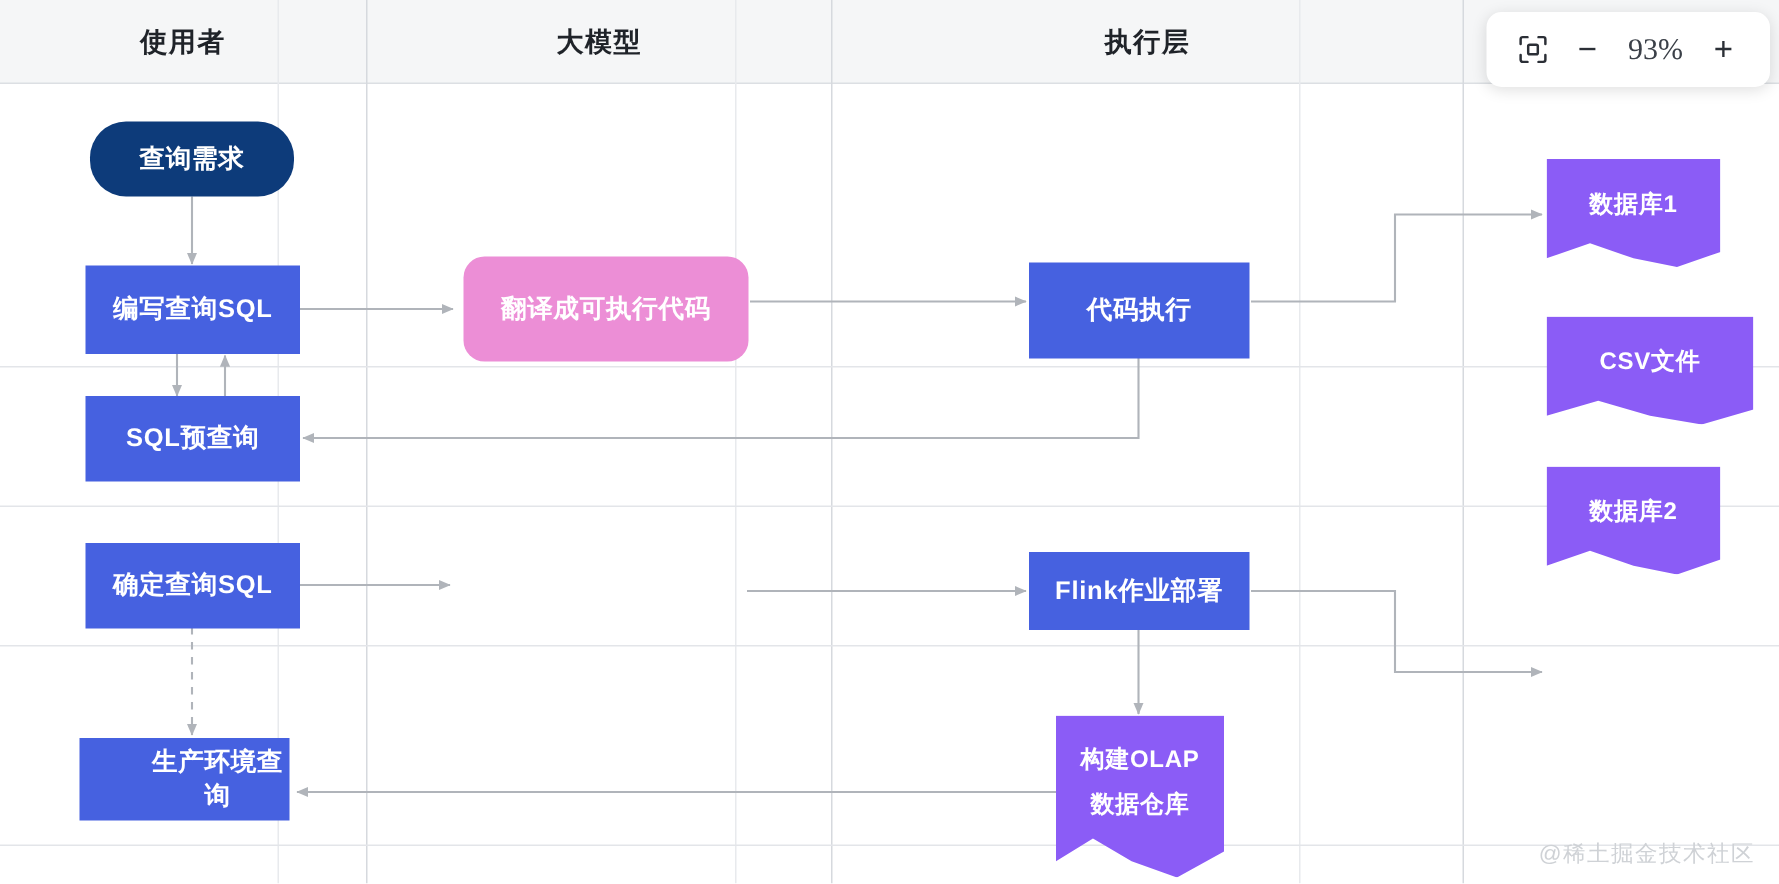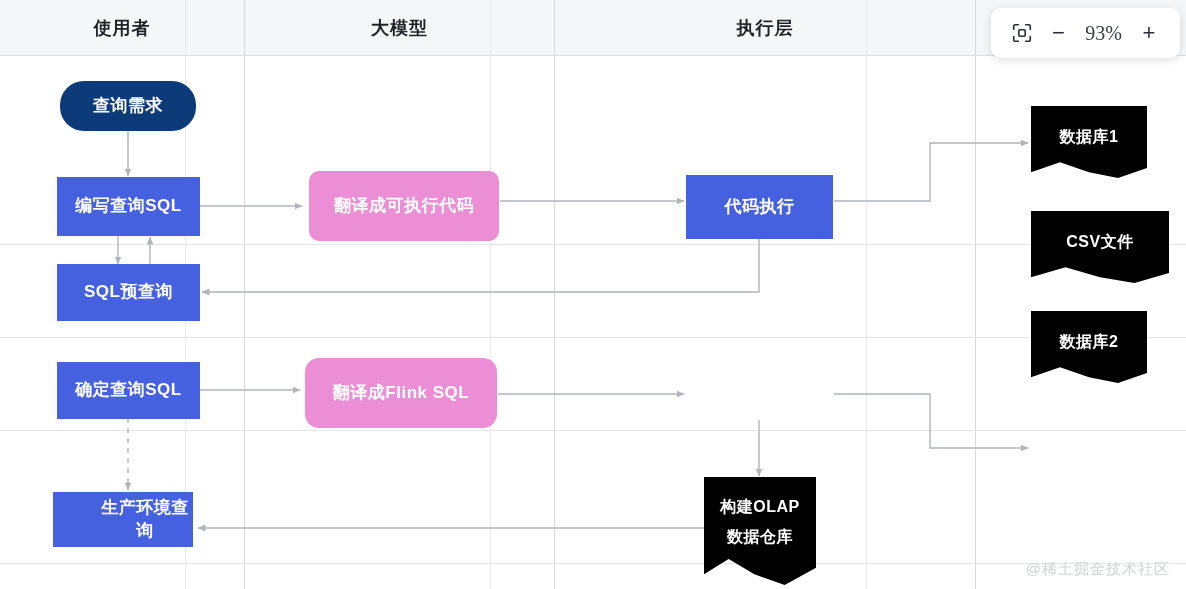--- a/index.html
+++ b/index.html
@@ -26,21 +26,21 @@
 
   
   .node {
     position:absolute; display:flex; align-items:center; justify-content:center;
     color:#ffffff; font-weight:700; text-align:center; line-height:1.3;
     letter-spacing:.5px;
   }
   .n-navy   { background:#0d3b7a; border-radius:24px; font-size:17px; }
   .n-blue   { background:#4661e0; font-size:17px; }
   .n-pink   { background:#ec8ed6; border-radius:14px; font-size:17px; }
-  .n-wave   { background:#000000; font-size:16px; }
+  .n-wave   { background:#8b5cf6; font-size:16px; }
   .wave-clip { clip-path: polygon(0% 0%,100% 0%,100% 86%,75% 100%,50% 92%,25% 78%,0% 92%); }
   .wave-clip2{ clip-path: polygon(0% 0%,100% 0%,100% 84%,72% 100%,45% 90%,22% 76%,0% 90%); }
   .node span { pointer-events:none; }
   .node .l2 { display:block; }
 
   
   svg.edges { position:absolute; inset:0; width:1186px; height:589px; pointer-events:none; }
 
   
   .zoom-panel {
@@ -136,32 +136,32 @@
   </div>
 
   <div class="node n-blue" style="left:57px; top:362px; width:143px; height:57px;">
     <span>确定查询SQL</span>
   </div>
 
   <div class="node n-blue" style="left:53px; top:492px; width:140px; height:55px;padding-left:44px;">
     <span>生产环境查询</span>
   </div>
 
-  <div class="node n-pink" style="left:309px; top:171px; width:190px; height:70px;border-radius:10px;">
+  <div class="node n-pink" style="left:309px; top:171px; width:190px; height:70px;">
     <span>翻译成可执行代码</span>
   </div>
 
-  <div class="node n-pink" style="left:305px; top:358px; width:192px; height:70px;">
-    <span>翻译成Flink SQL</span>
-  </div>
 
   <div class="node n-blue" style="left:686px; top:175px; width:147px; height:64px;">
     <span>代码执行</span>
   </div>
 
+  <div class="node n-blue" style="left:686px; top:368px; width:147px; height:52px;">
+    <span>Flink作业部署</span>
+  </div>
 
   <div class="node n-wave wave-clip2" style="left:704px; top:477px; width:112px; height:108px; flex-direction:column; justify-content:flex-start; padding-top:20px;">
     <span class="l2">构建OLAP</span>
     <span class="l2" style="margin-top:9px;">数据仓库</span>
   </div>
 
   <div class="node n-wave wave-clip" style="left:1031px; top:106px; width:116px; height:72px; padding-bottom:9px;">
     <span>数据库1</span>
   </div>
 

